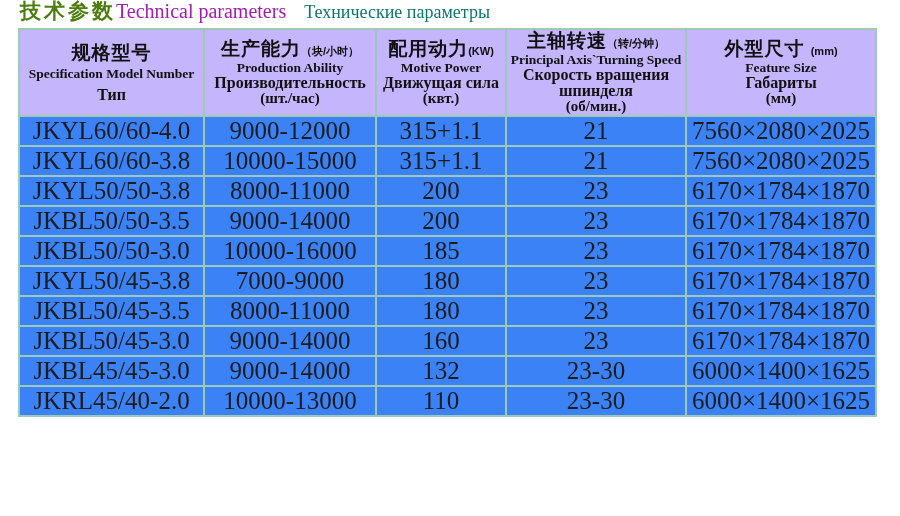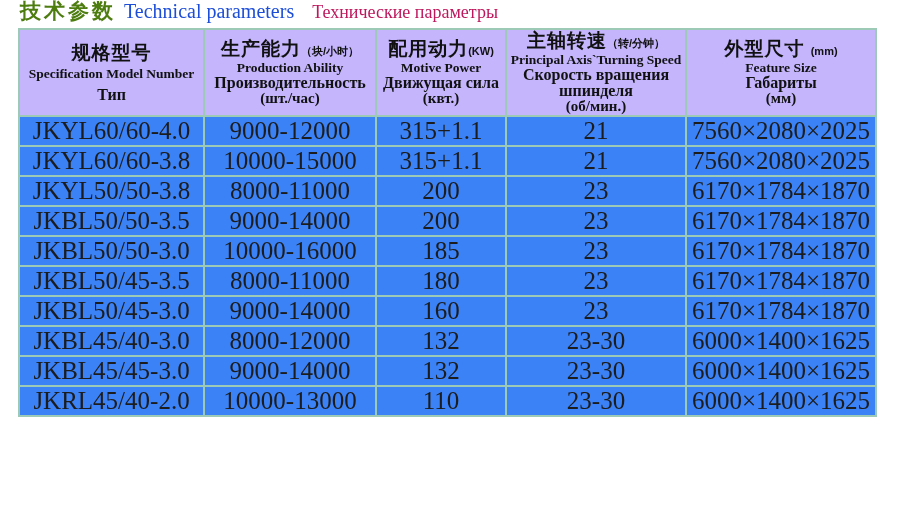--- a/index.html
+++ b/index.html
@@ -23,26 +23,25 @@
   .title-zh {
     font-family: "Liberation Sans", sans-serif;
     font-weight: bold;
     font-size: 21px;
     letter-spacing: 3px;
     color: #4d7c0f;
     vertical-align: baseline;
   }
   .title-en {
     font-size: 20px;
-    color: #1d4ed8;
-    margin-left: 8px;
+    color: #a21caf;
   }
   .title-ru {
     font-size: 18px;
-    color: #be185d;
+    color: #0f766e;
     margin-left: 18px;
   }
 
   
   table.spec {
     position: absolute;
     left: 18px;
     top: 28px;
     width: 857px;
     border-collapse: collapse;
@@ -195,39 +194,39 @@
         <td>6170×1784×1870</td>
       </tr>
       <tr>
         <td>JKBL50/50-3.0</td>
         <td>10000-16000</td>
         <td>185</td>
         <td>23</td>
         <td>6170×1784×1870</td>
       </tr>
       <tr>
+        <td>JKYL50/45-3.8</td>
+        <td>7000-9000</td>
+        <td>180</td>
+        <td>23</td>
+        <td>6170×1784×1870</td>
+      </tr>
+      <tr>
         <td>JKBL50/45-3.5</td>
         <td>8000-11000</td>
         <td>180</td>
         <td>23</td>
         <td>6170×1784×1870</td>
       </tr>
       <tr>
         <td>JKBL50/45-3.0</td>
         <td>9000-14000</td>
         <td>160</td>
         <td>23</td>
         <td>6170×1784×1870</td>
-      </tr>
-      <tr>
-        <td>JKBL45/40-3.0</td>
-        <td>8000-12000</td>
-        <td>132</td>
-        <td>23-30</td>
-        <td>6000×1400×1625</td>
       </tr>
       <tr>
         <td>JKBL45/45-3.0</td>
         <td>9000-14000</td>
         <td>132</td>
         <td>23-30</td>
         <td>6000×1400×1625</td>
       </tr>
       <tr>
         <td>JKRL45/40-2.0</td>

